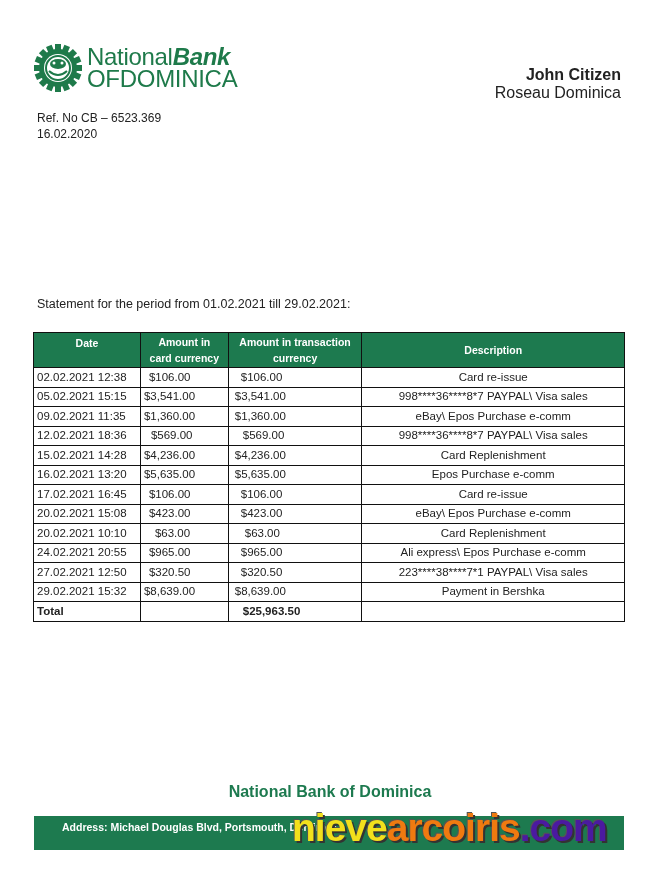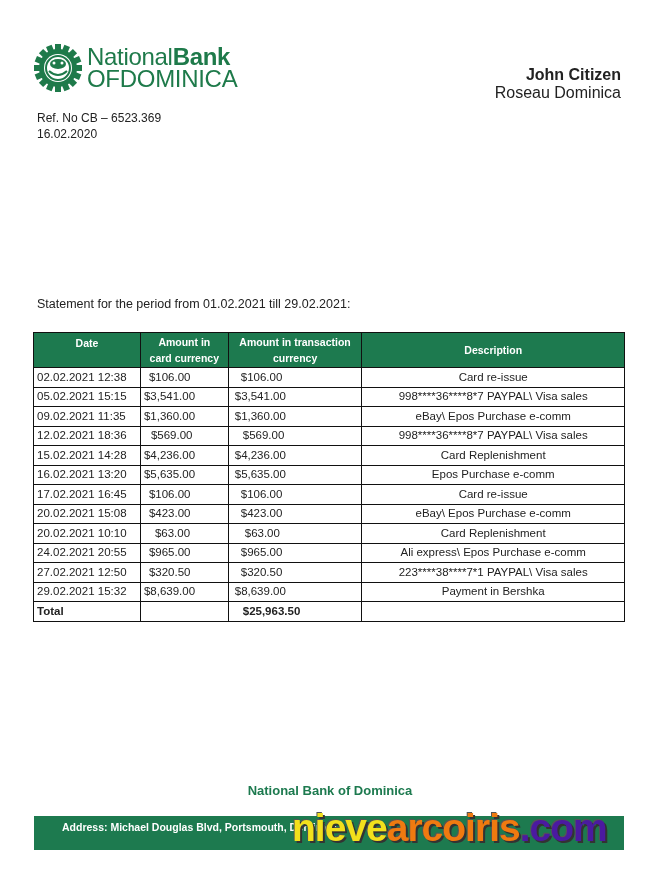--- a/index.html
+++ b/index.html
@@ -4,21 +4,21 @@
   <style>
     * { box-sizing: border-box; margin: 0; padding: 0; }
     html, body { width: 660px; height: 888px; background: #ffffff; overflow: hidden; }
     body { position: relative; font-family: "Liberation Sans", sans-serif; color: #1a1a1a; }
 
     .logo { position: absolute; left: 33px; top: 42px; height: 52px; display: flex; align-items: center; }
     .logo-emblem { width: 50px; height: 50px; position: relative; }
     .logo-text { margin-left: 4px; color: #1e7a4a; line-height: 1; }
     .logo-line1 { font-size: 24px; letter-spacing: -0.3px; }
     .logo-line1 .light { font-weight: normal; }
-    .logo-line1 .bold { font-weight: bold; }
+    .logo-line1 .bold { font-weight: bold; font-style: italic; }
     .logo-line2 { font-size: 24px; letter-spacing: -0.3px; margin-top: -2px; }
     .logo-line2 .light { font-weight: normal; }
     .logo-line2 .bold { font-weight: normal; margin-top: 33px; }
 
     .recipient { position: absolute; right: 39px; top: 66px; text-align: right; font-size: 16px; line-height: 17.5px; color: #222; }
     .recipient .name { font-weight: bold; }
 
     .ref { position: absolute; left: 37px; top: 110px; font-size: 12px; line-height: 16px; color: #222; }
 
     .period { position: absolute; left: 37px; top: 297px; font-size: 12.5px; color: #222; }
@@ -29,21 +29,21 @@
     table.stmt td.c-date { text-align: left; }
     table.stmt td.c-card { padding-left: 8px; }
     table.stmt td.c-trans { padding-left: 12px; }
     table.stmt td.c-desc { text-align: center; }
     table.stmt tr.total td { font-weight: bold; }
     .col-date { width: 107px; }
     .col-card { width: 88px; }
     .col-trans { width: 134px; }
     .col-desc { width: 263px; }
 
-    .footer-bank { position: absolute; left: 0; width: 660px; top: 783px; text-align: center; font-size: 13px; font-weight: bold; color: #1d7a4f; }
+    .footer-bank { position: absolute; left: 0; width: 660px; top: 783px; text-align: center; font-size: 16px; font-weight: bold; color: #1d7a4f; }
     .footer-bar { position: absolute; left: 34px; top: 816px; width: 590px; height: 34px; background: #1d7a4f; color: #ffffff; font-size: 10.5px; font-weight: bold; padding-left: 28px; line-height: 22px; white-space: nowrap; overflow: hidden; }
 
     .watermark { position: absolute; left: 292px; top: 806px; font-size: 39px; font-weight: bold; letter-spacing: -1px; line-height: 44px; white-space: nowrap; font-family: "Liberation Sans", sans-serif; }
     .watermark span { text-shadow: 2px 2px 0 #333, -1px -1px 0 #555; }
     .wm-1 { color: #f2e01c; }
     .wm-2 { color: #ef7a10; }
     .wm-3 { color: #4b1aa0; }
   </style>
 </head>
 <body>

